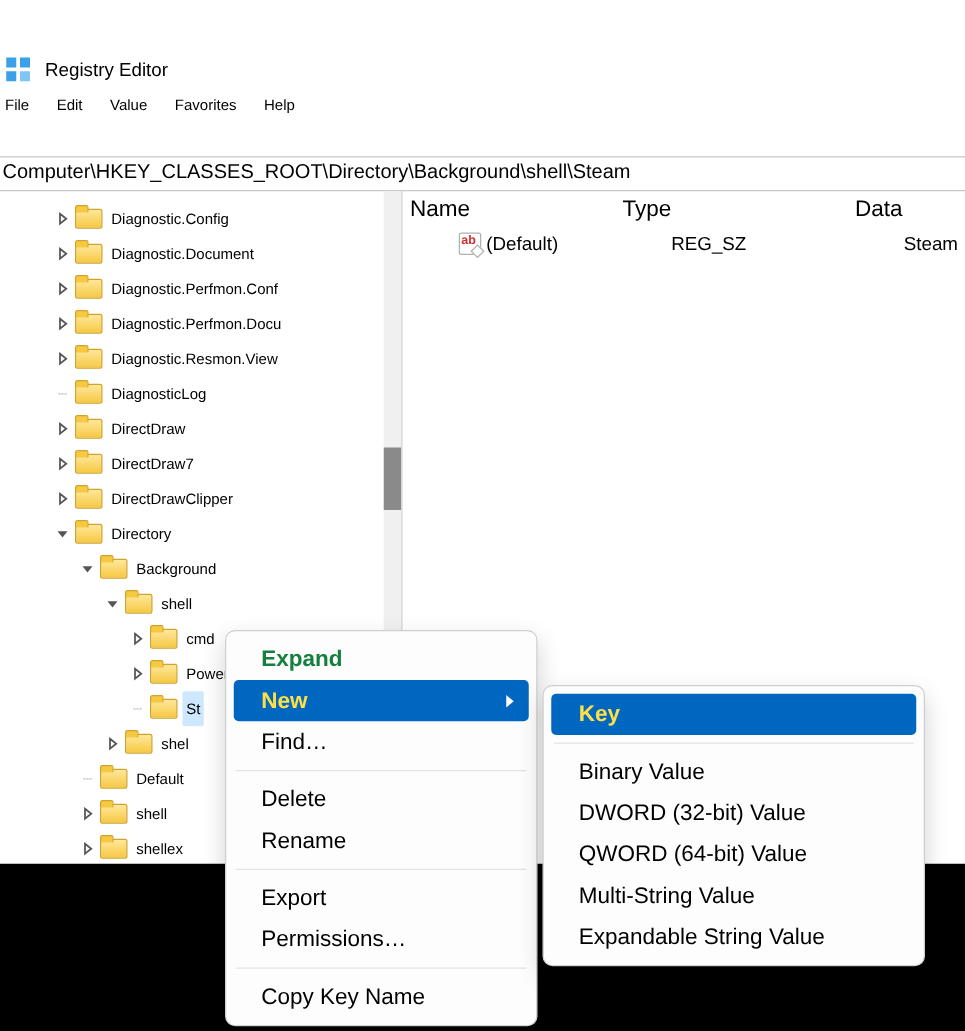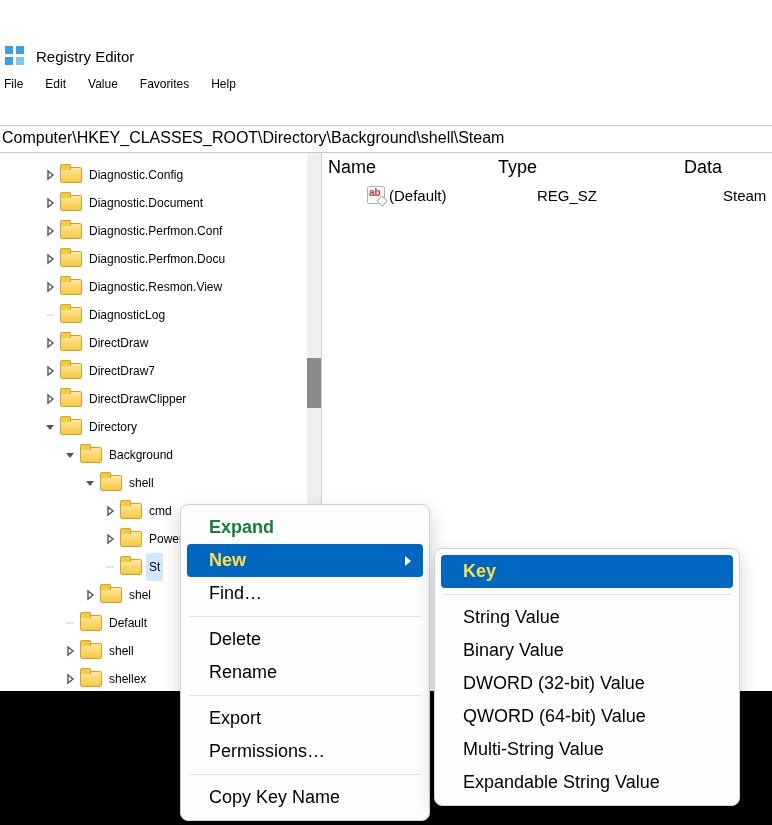--- a/index.html
+++ b/index.html
@@ -506,19 +506,18 @@
   <div class="item">Permissions…</div>
   <div class="sep"></div>
   <div class="item">Copy Key Name</div>
 </div>
 
 <div class="ctx" id="ctx-sub">
   <div class="item hot">
       <span>Key</span>
     </div>
   <div class="sep"></div>
-  <div class="item">String Value</div>
   <div class="item">Binary Value</div>
   <div class="item">DWORD (32-bit) Value</div>
   <div class="item">QWORD (64-bit) Value</div>
   <div class="item">Multi-String Value</div>
   <div class="item">Expandable String Value</div>
 </div>
 
 </body></html>

